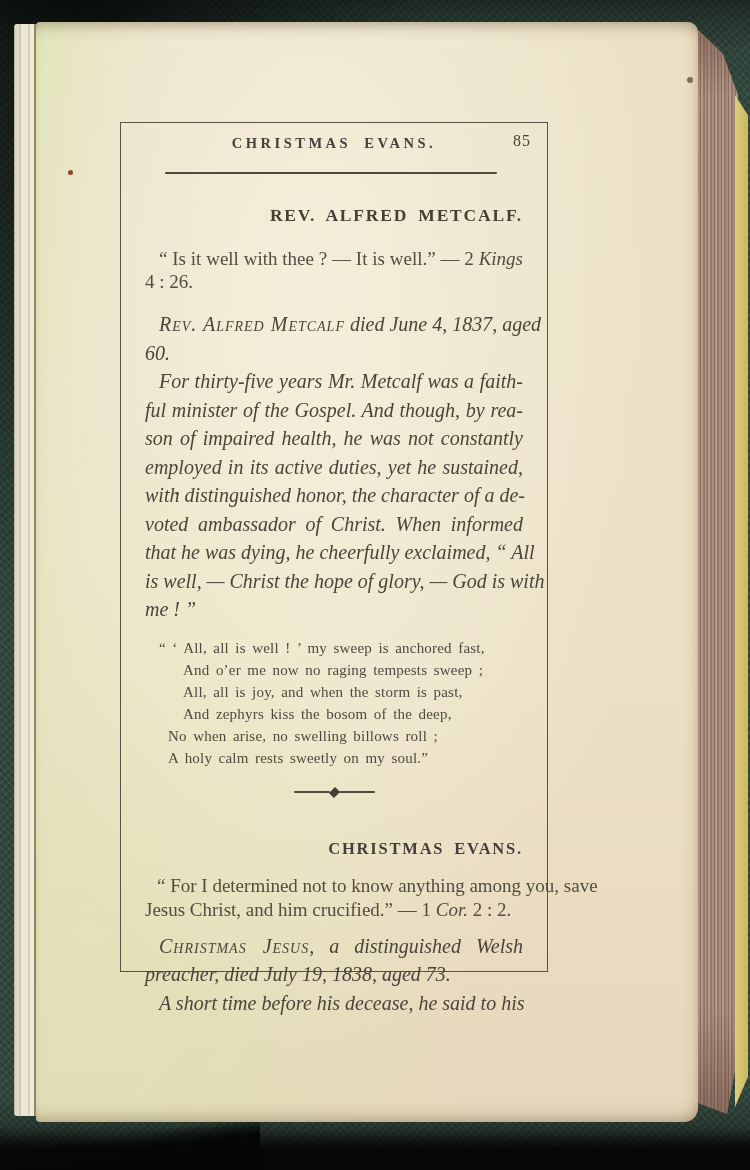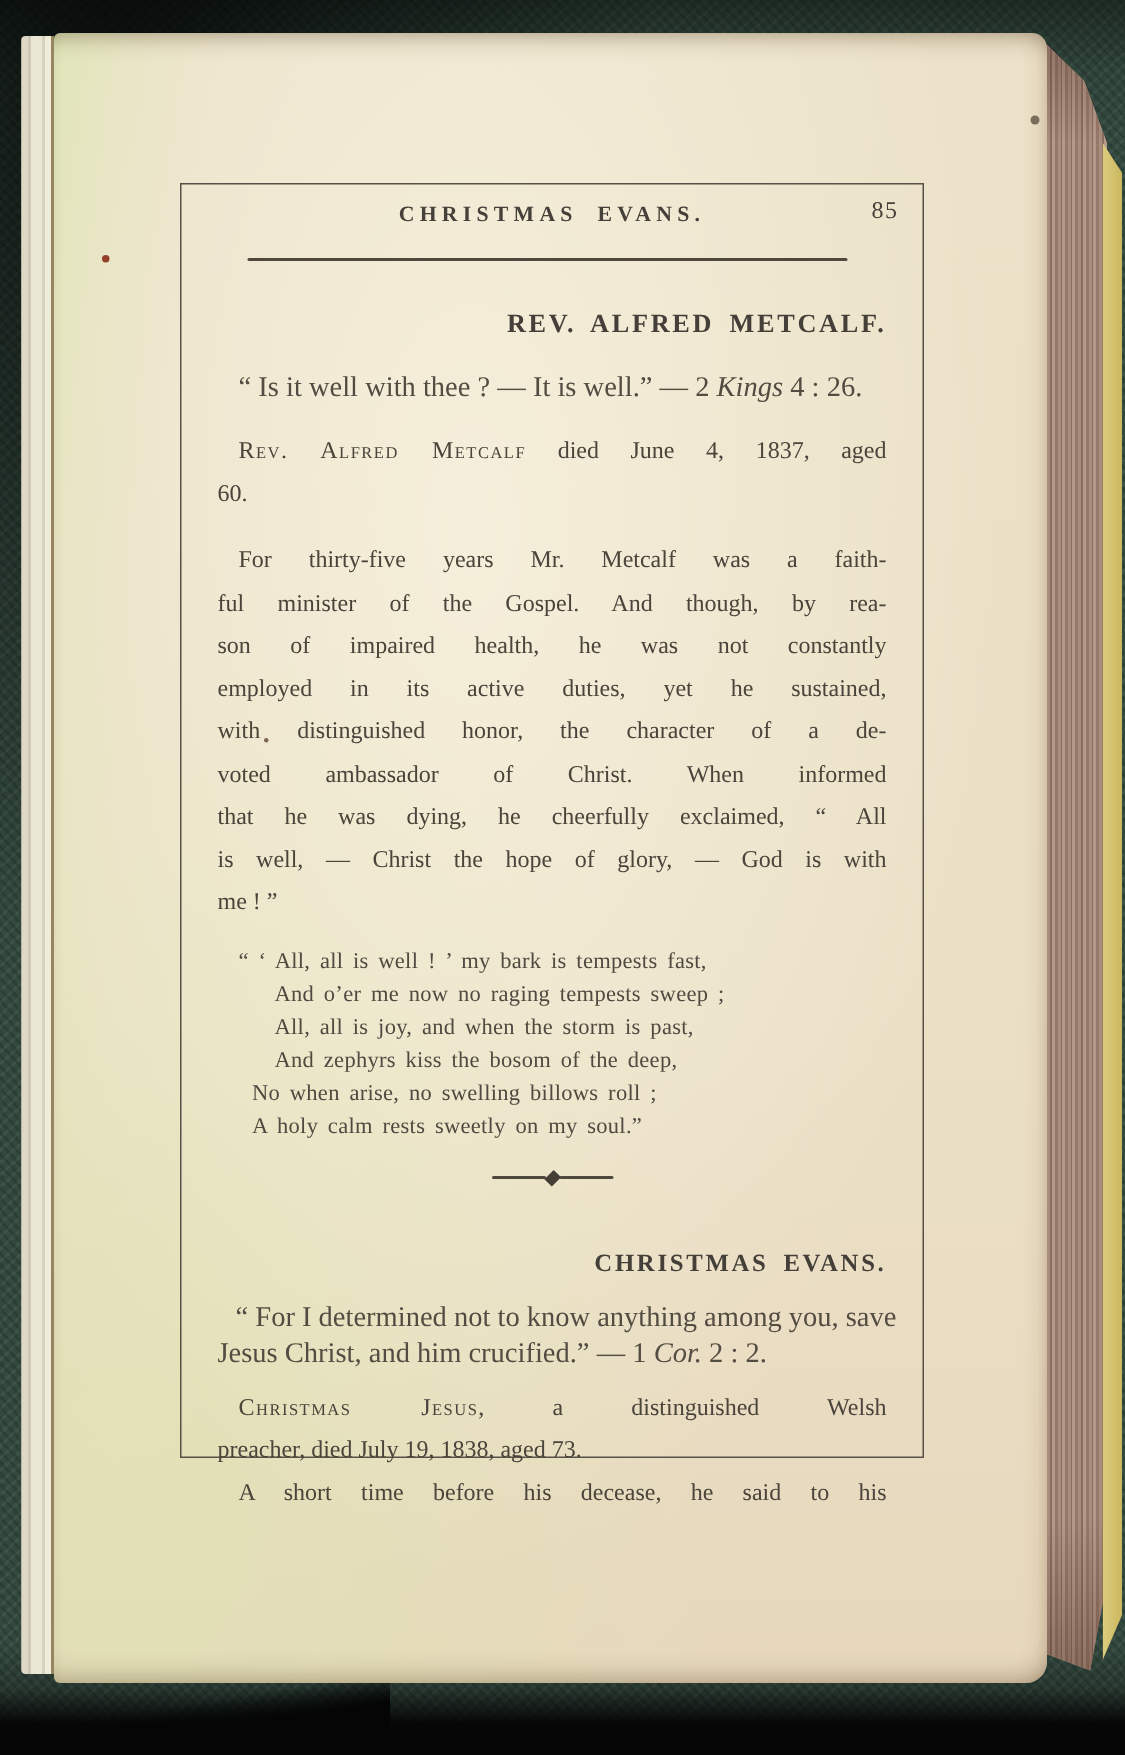--- a/index.html
+++ b/index.html
@@ -67,21 +67,21 @@
   }
   .edge-yellow {
     position:absolute; left:735px; top:95px; width:13px; height:1012px;
     background:linear-gradient(90deg, #dccd7d, #cbb75f);
     border-radius:0 7px 7px 0;
     clip-path:polygon(0 0, 100% 2%, 100% 97%, 0 100%);
   }
 
   
   .frame {
-    position:absolute; left:84px; top:100px; width:496px; height:850px;
+    position:absolute; left:84px; top:100px; width:428px; height:850px;
     border:1.6px solid #575147;
     padding:12px 24px 16px 24px;
     color:#4a443b;
   }
 
   .running-head-row { position:relative; height:22px; }
   .running-head {
     text-align:center; font-size:14.5px; font-weight:bold; letter-spacing:3.5px;
     color:#45403a; word-spacing:6px;
   }
@@ -95,21 +95,21 @@
     margin-top:31px; text-align:right; font-size:17.5px; font-weight:bold;
     letter-spacing:1.8px; word-spacing:4px; color:#443f38;
   }
   .epigraph {
     margin-top:21px; font-size:19px; line-height:23px; color:#534c42;
     text-align:justify;
   }
   .epigraph .indent { padding-left:14px; }
   .epigraph i { font-style:italic; }
 
-  .bodytext { margin-top:17px; font-size:16px; line-height:28.5px; color:#4a443b; }
+  .bodytext { margin-top:17px; font-size:20px; line-height:28.5px; color:#4a443b;font-style:italic; }
   .bl { text-align:justify; text-align-last:justify; white-space:nowrap; }
   .bl.last { text-align-last:left; white-space:normal; }
   .bl.first { text-indent:14px; }
   .sc { font-variant:small-caps; letter-spacing:1px; }
 
   .poem { margin:13px 0 0 14px; font-size:15px; line-height:22px; color:#4f4940; word-spacing:2.5px; letter-spacing:.2px; }
   .pi0 { margin-left:0; } .pi1 { margin-left:9px; } .pi2 { margin-left:24px; }
 
   .divider { margin-top:19px; display:flex; align-items:center; justify-content:center; height:9px; }
   .divider .bar { width:36px; height:2.4px; background:#4e483f; border-radius:1px; }
@@ -149,34 +149,34 @@
 
     <div class="epigraph">
       <span class="indent">“ Is it well with thee ? — It is well.” — 2 </span><i>Kings</i><span> 4 : 26.</span>
     </div>
 
     <div class="bodytext">
       <div class="bl first"><span class="sc">Rev. Alfred Metcalf</span><span> died June 4, 1837, aged</span></div>
       <div class="bl last">60.</div>
     </div>
 
-    <div class="bodytext" style="margin-top:16px;">
+    <div class="bodytext" style="margin-top:0;">
       <div class="bl first">For thirty-five years Mr. Metcalf was a faith-</div>
       <div class="bl">ful minister of the Gospel.  And though, by rea-</div>
       <div class="bl">son of impaired health, he was not constantly</div>
       <div class="bl">employed in its active duties, yet he sustained,</div>
       <div class="bl">with distinguished honor, the character of a de-</div>
       <div class="bl">voted ambassador of Christ.  When informed</div>
       <div class="bl">that he was dying, he cheerfully exclaimed, “ All</div>
       <div class="bl">is well, — Christ the hope of glory, — God is with</div>
       <div class="bl last">me ! ”</div>
     </div>
 
     <div class="poem">
-      <div class="pi0">“ ‘ All, all is well ! ’ my bark is tempests fast,</div>
+      <div class="pi0">“ ‘ All, all is well ! ’ my sweep is anchored fast,</div>
       <div class="pi2">And o’er me now no raging tempests sweep ;</div>
       <div class="pi2">All, all is joy, and when the storm is past,</div>
       <div class="pi2">And zephyrs kiss the bosom of the deep,</div>
       <div class="pi1">No when arise, no swelling billows roll ;</div>
       <div class="pi1">A holy calm rests sweetly on my soul.”</div>
     </div>
 
     <div class="divider">
       <div class="bar"></div>
       <div class="gem"></div>

